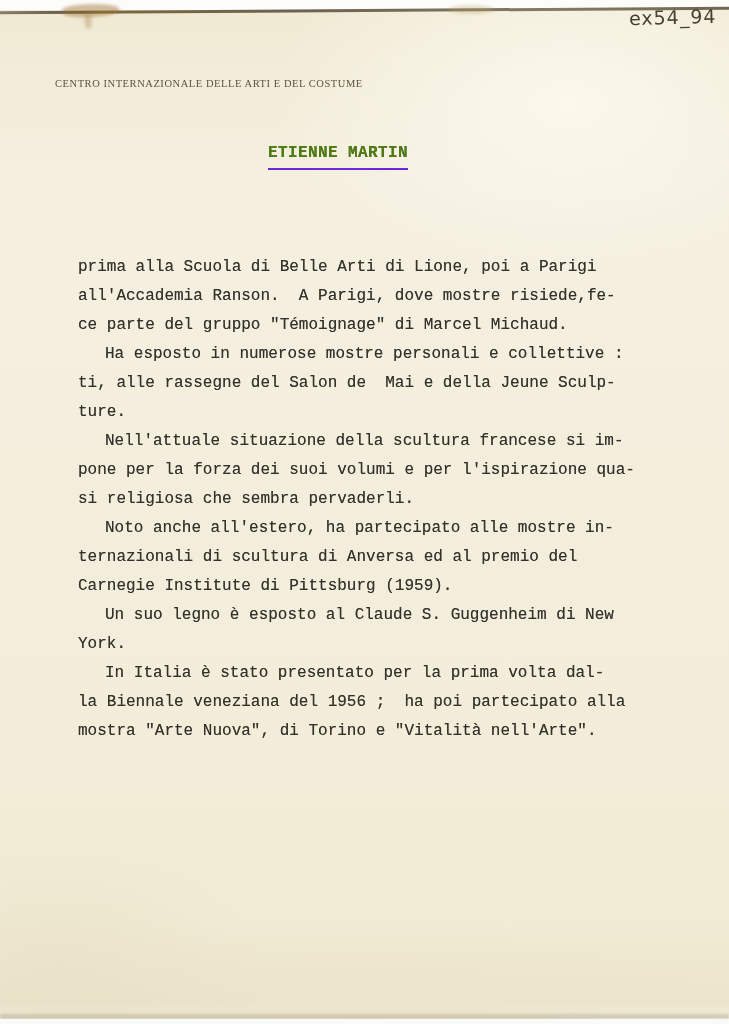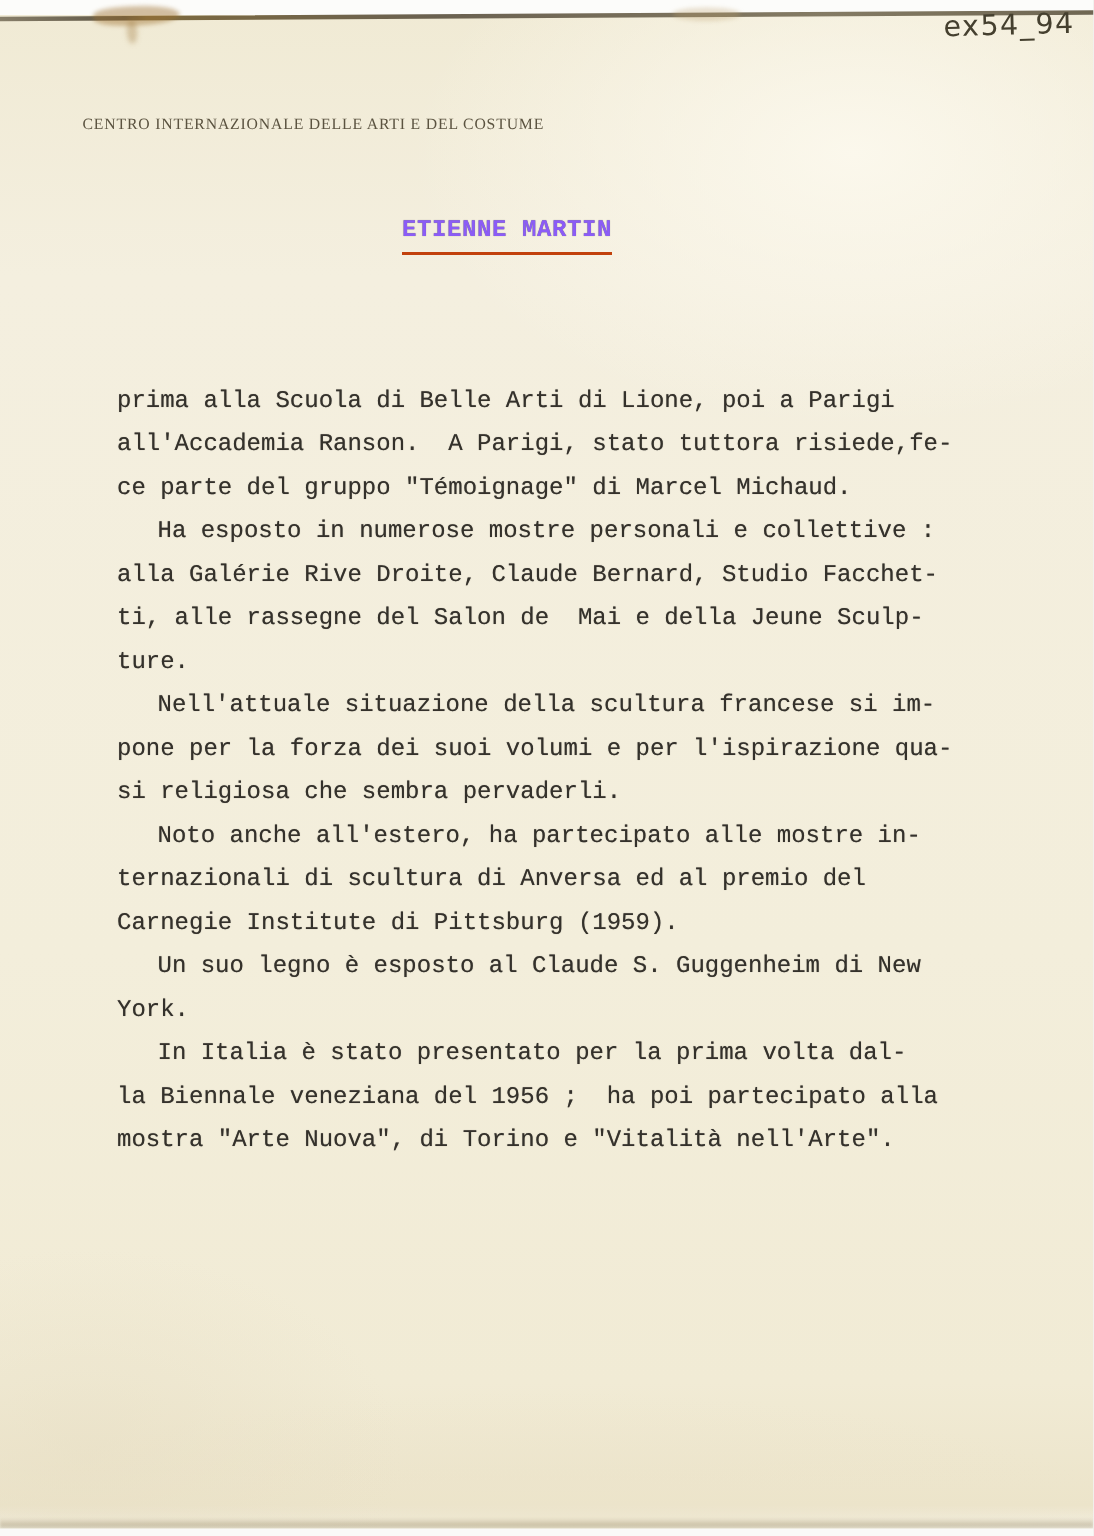--- a/index.html
+++ b/index.html
@@ -77,23 +77,23 @@
     font-family: Liberation Serif, serif;
     font-size: 10.5px;
     letter-spacing: 0.55px;
     color: #5b5340;
   }
   
   .doc-title {
     position: absolute; top: 144px; left: 268px;
     font-size: 16px;
     font-weight: bold;
-    color: #8b5cf6;
+    color: #4d7c0f;
     letter-spacing: 0.4px;
-    border-bottom: 2px solid #c2410c;
+    border-bottom: 2px solid #6d28d9;
     padding-bottom: 6px;
     text-shadow: 0 0 0.5px rgba(46,44,38,0.7);
   }
   
   .body-text {
     position: absolute; top: 253px; left: 78px; width: 600px;
     font-size: 16px;
     line-height: 29px;
     color: #34312b;
     text-shadow: 0 0 0.5px rgba(52,49,43,0.6);
@@ -115,26 +115,25 @@
 
   <div class="annotation">ex54_94</div>
 
   <div class="letterhead">CENTRO INTERNAZIONALE DELLE ARTI E DEL COSTUME</div>
 
   <div class="doc-title">ETIENNE MARTIN</div>
 
   <div class="body-text">
     <div class="para">
       <div class="line">prima alla Scuola di Belle Arti di Lione, poi a Parigi</div>
-      <div class="line">all'Accademia Ranson.  A Parigi, stato tuttora risiede,fe-</div>
+      <div class="line">all'Accademia Ranson.  A Parigi, dove mostre risiede,fe-</div>
       <div class="line">ce parte del gruppo "Témoignage" di Marcel Michaud.</div>
     </div>
     <div class="para">
       <div class="line indent">Ha esposto in numerose mostre personali e collettive :</div>
-      <div class="line">alla Galérie Rive Droite, Claude Bernard, Studio Facchet-</div>
       <div class="line">ti, alle rassegne del Salon de  Mai e della Jeune Sculp-</div>
       <div class="line">ture.</div>
     </div>
     <div class="para">
       <div class="line indent">Nell'attuale situazione della scultura francese si im-</div>
       <div class="line">pone per la forza dei suoi volumi e per l'ispirazione qua-</div>
       <div class="line">si religiosa che sembra pervaderli.</div>
     </div>
     <div class="para">
       <div class="line indent">Noto anche all'estero, ha partecipato alle mostre in-</div>

